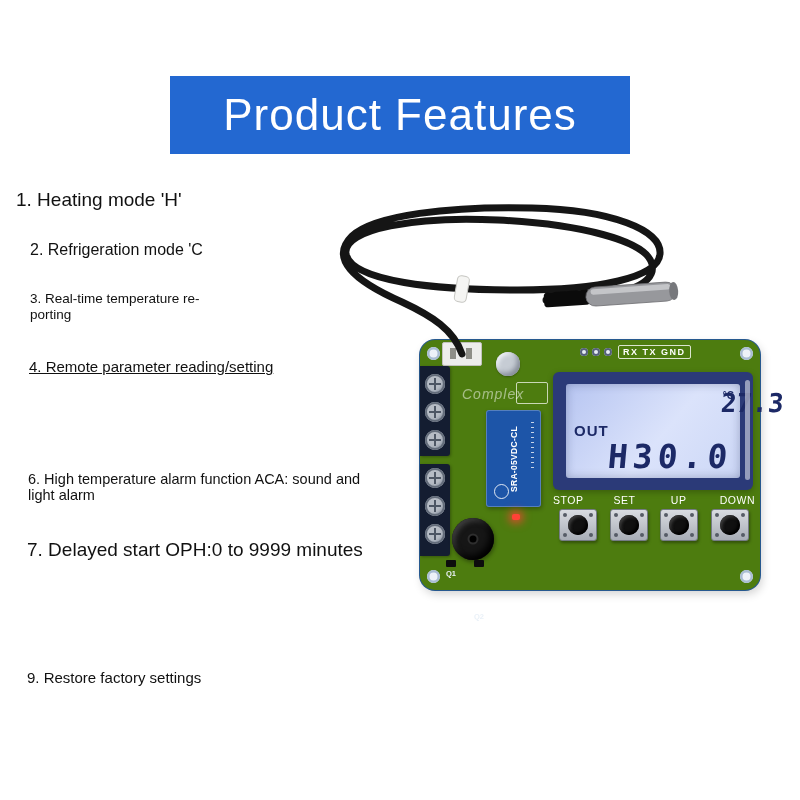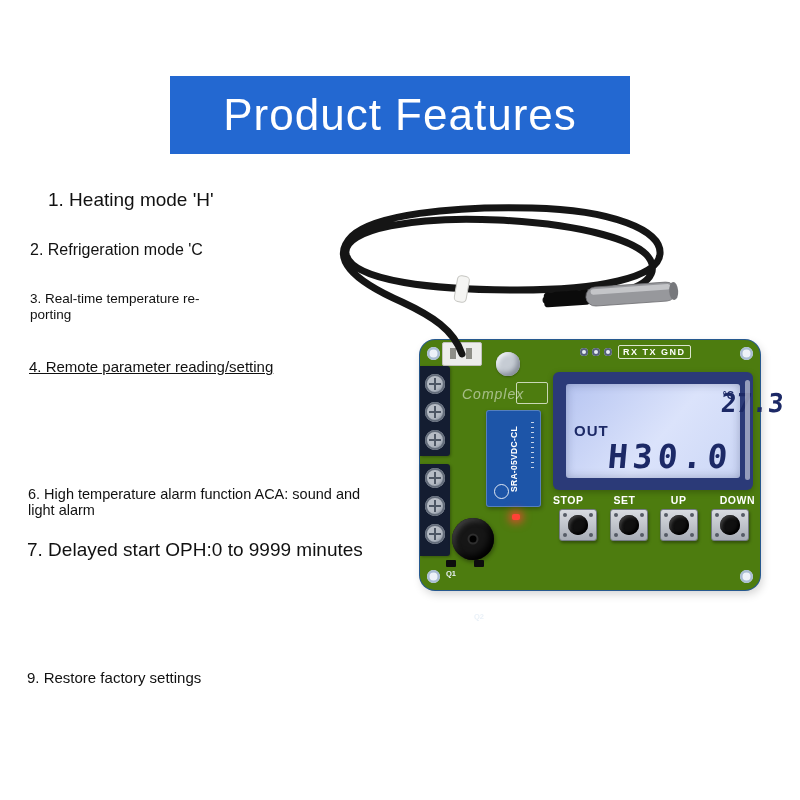--- a/index.html
+++ b/index.html
@@ -6,26 +6,26 @@
   .page{position:relative;width:800px;height:792px;background:#ffffff;overflow:hidden;
         font-family:"Liberation Sans", sans-serif;color:#1a1a1a;}
 
   
   .banner{position:absolute;left:170px;top:76px;width:460px;height:78px;background:#2368d1;
           display:flex;align-items:center;justify-content:center;}
   .banner h1{margin:0;font-size:44px;font-weight:500;color:#ffffff;letter-spacing:1px;}
 
   
   .feature{position:absolute;white-space:pre-line;color:#111;}
-  .f1{left:48px;top:189px;font-size:19px;}
+  .f1{left:16px;top:189px;font-size:19px;}
   .f2{left:30px;top:241px;font-size:16px;}
   .f3{left:30px;top:291px;font-size:13.5px;line-height:15.5px;}
   .f4{left:29px;top:358px;font-size:15px;text-decoration:underline;}
   .f5{left:28px;top:410px;font-size:14px;line-height:15px;}
-  .f6{left:28px;top:471px;font-size:14.5px;line-height:16px;margin-top:15px;}
+  .f6{left:28px;top:471px;font-size:14.5px;line-height:16px;}
   .f7{left:27px;top:539px;font-size:19px;}
   .f8{left:27px;top:606px;font-size:16.5px;}
   .f9{left:27px;top:669px;font-size:15px;}
 
   
   .board{position:absolute;left:420px;top:340px;width:340px;height:250px;background:#4d7c0f;
          border-radius:15px;box-shadow:0 0 0 1px #27598f, 2px 4px 10px rgba(0,0,0,.18);z-index:1;}
   .board *{position:absolute;}
 
   .hole{width:13px;height:13px;border-radius:50%;background:#edf2f8;
@@ -92,21 +92,21 @@
   .led{left:92px;top:174px;width:8px;height:6px;background:#ff4136;border-radius:2px;
        box-shadow:0 0 9px 3px rgba(255,65,54,.8);}
   .transistor{width:10px;height:7px;background:#0d0d0d;border-radius:1px;top:220px;}
   .t1{left:26px;} .t2{left:54px;}
   .q-label{top:229px;font-size:7.5px;color:#eaf1f8;font-weight:bold;}
   .q1{left:26px;} .q2{left:54px;margin-top:43px;}
 
   
   .buttons{left:133px;top:154px;width:202px;}
   .btn-labels{position:static;display:grid;grid-template-columns:repeat(4,1fr);text-align:center;
-              font-size:10.5px;font-weight:bold;color:#fff;letter-spacing:.5px;gap:28px;}
+              font-size:10.5px;font-weight:normal;color:#fff;letter-spacing:.5px;gap:28px;}
   .btn-labels span{position:static;}
   .btn-row{position:static;display:grid;grid-template-columns:repeat(4,1fr);margin-top:3px;justify-items:center;}
   .tact{position:relative;width:36px;height:30px;background:linear-gradient(180deg,#d9dce1,#a8adb6);
         border:1px solid #757b86;border-radius:3px;box-shadow:1px 2px 3px rgba(0,0,0,.35);}
   .tact::before{content:"";position:absolute;left:3px;top:3px;width:4px;height:4px;border-radius:50%;
                 background:#565c66;box-shadow:26px 0 0 #565c66, 0 20px 0 #565c66, 26px 20px 0 #565c66;}
   .tact::after{content:"";position:absolute;left:50%;top:50%;transform:translate(-50%,-50%);
                width:20px;height:20px;border-radius:50%;background:#101010;
                box-shadow:inset -2px -2px 3px #000, inset 2px 2px 3px #3a3a3a;}
 

